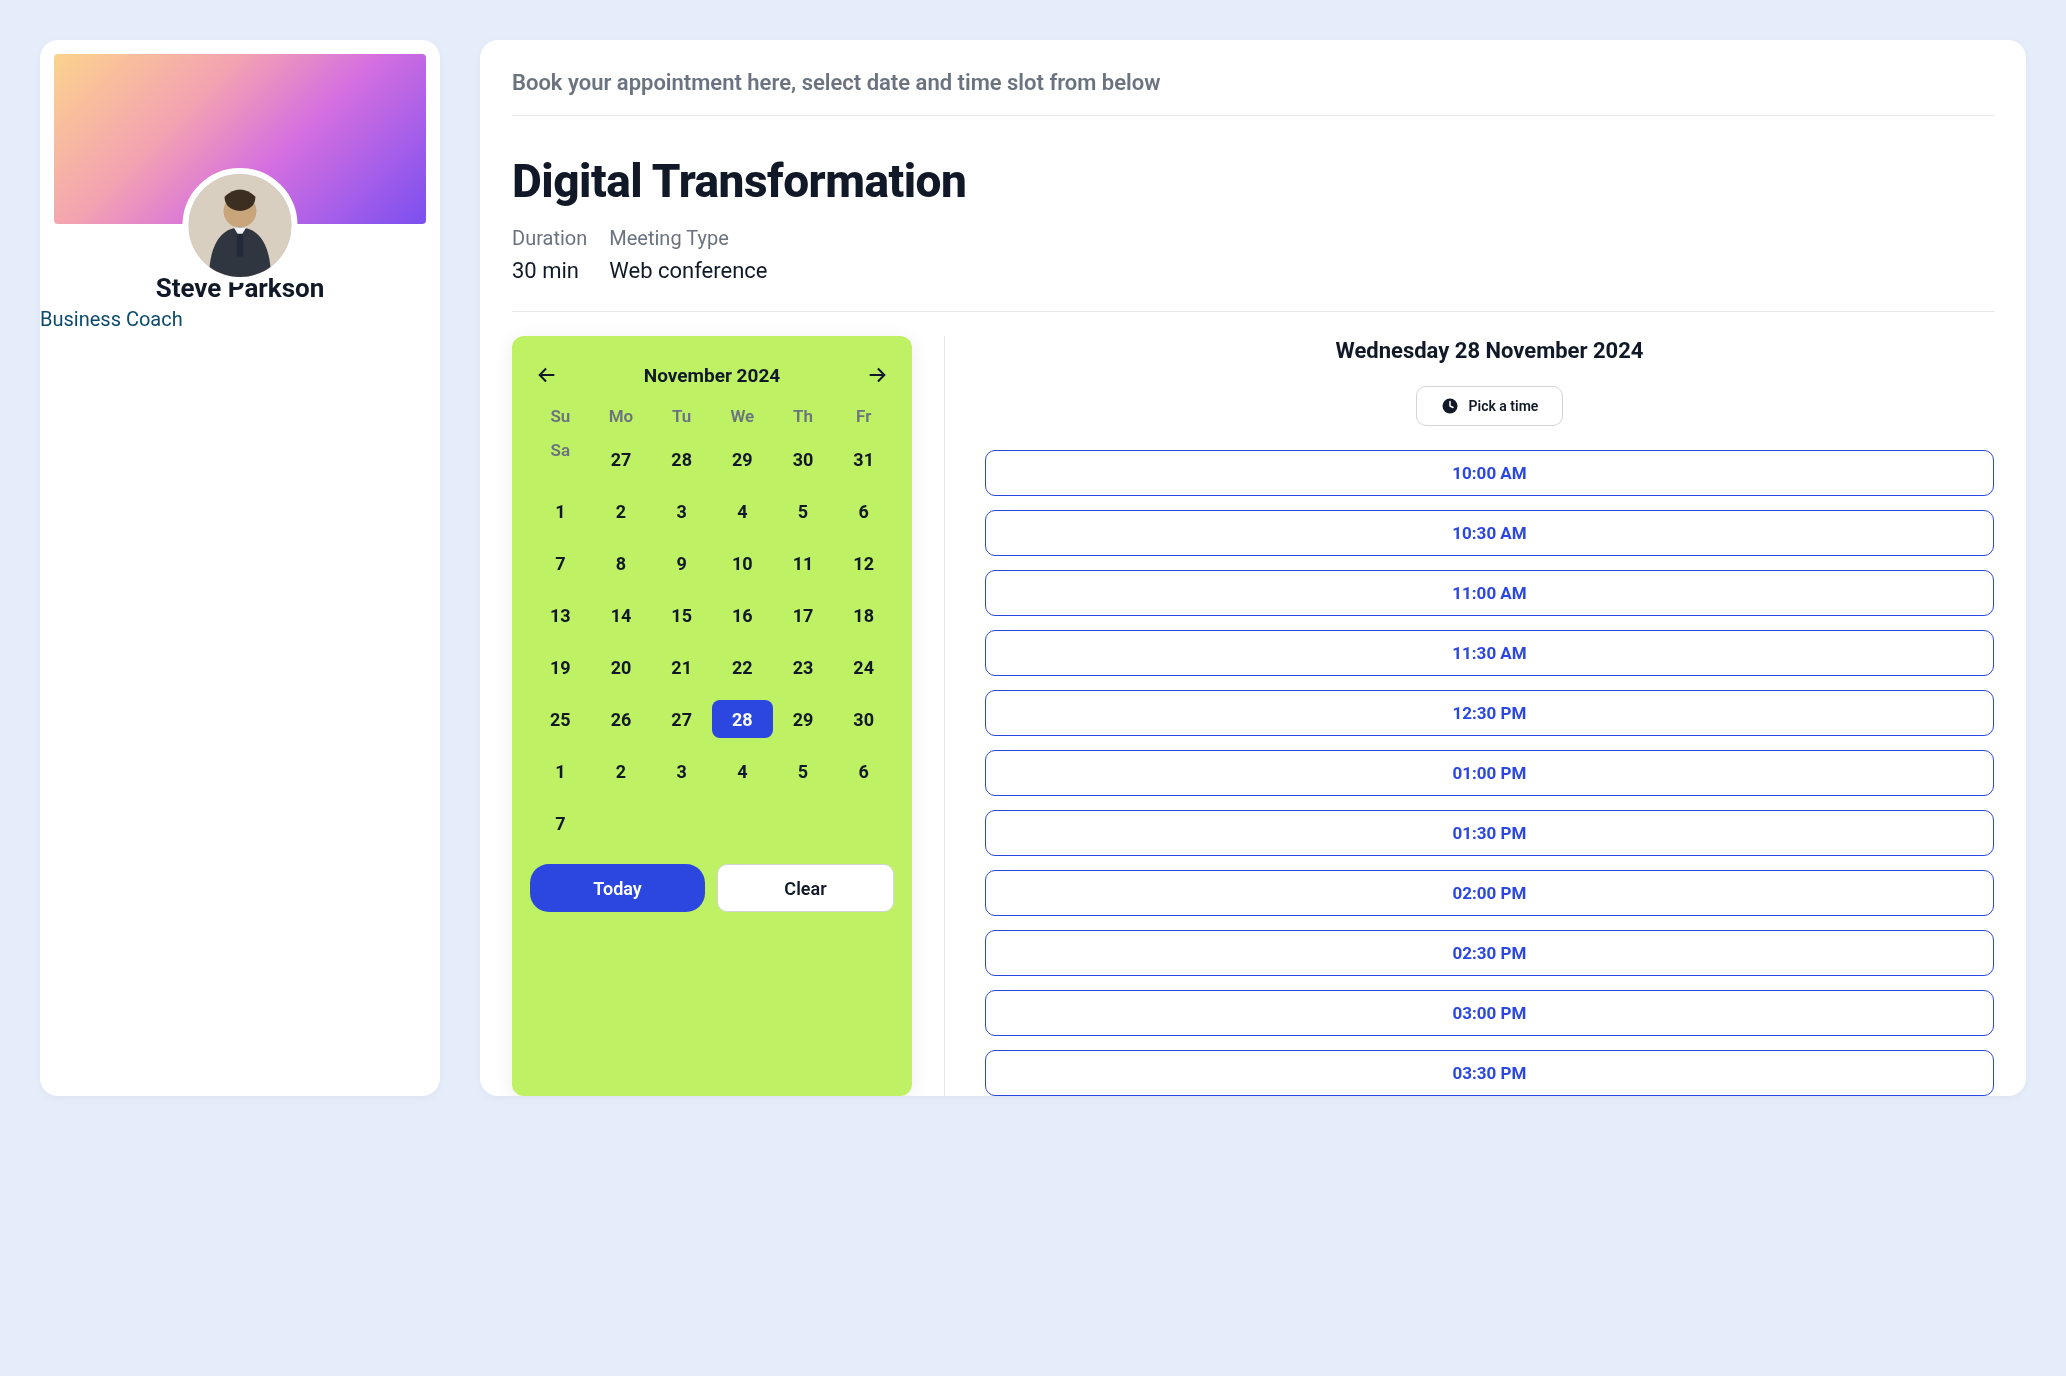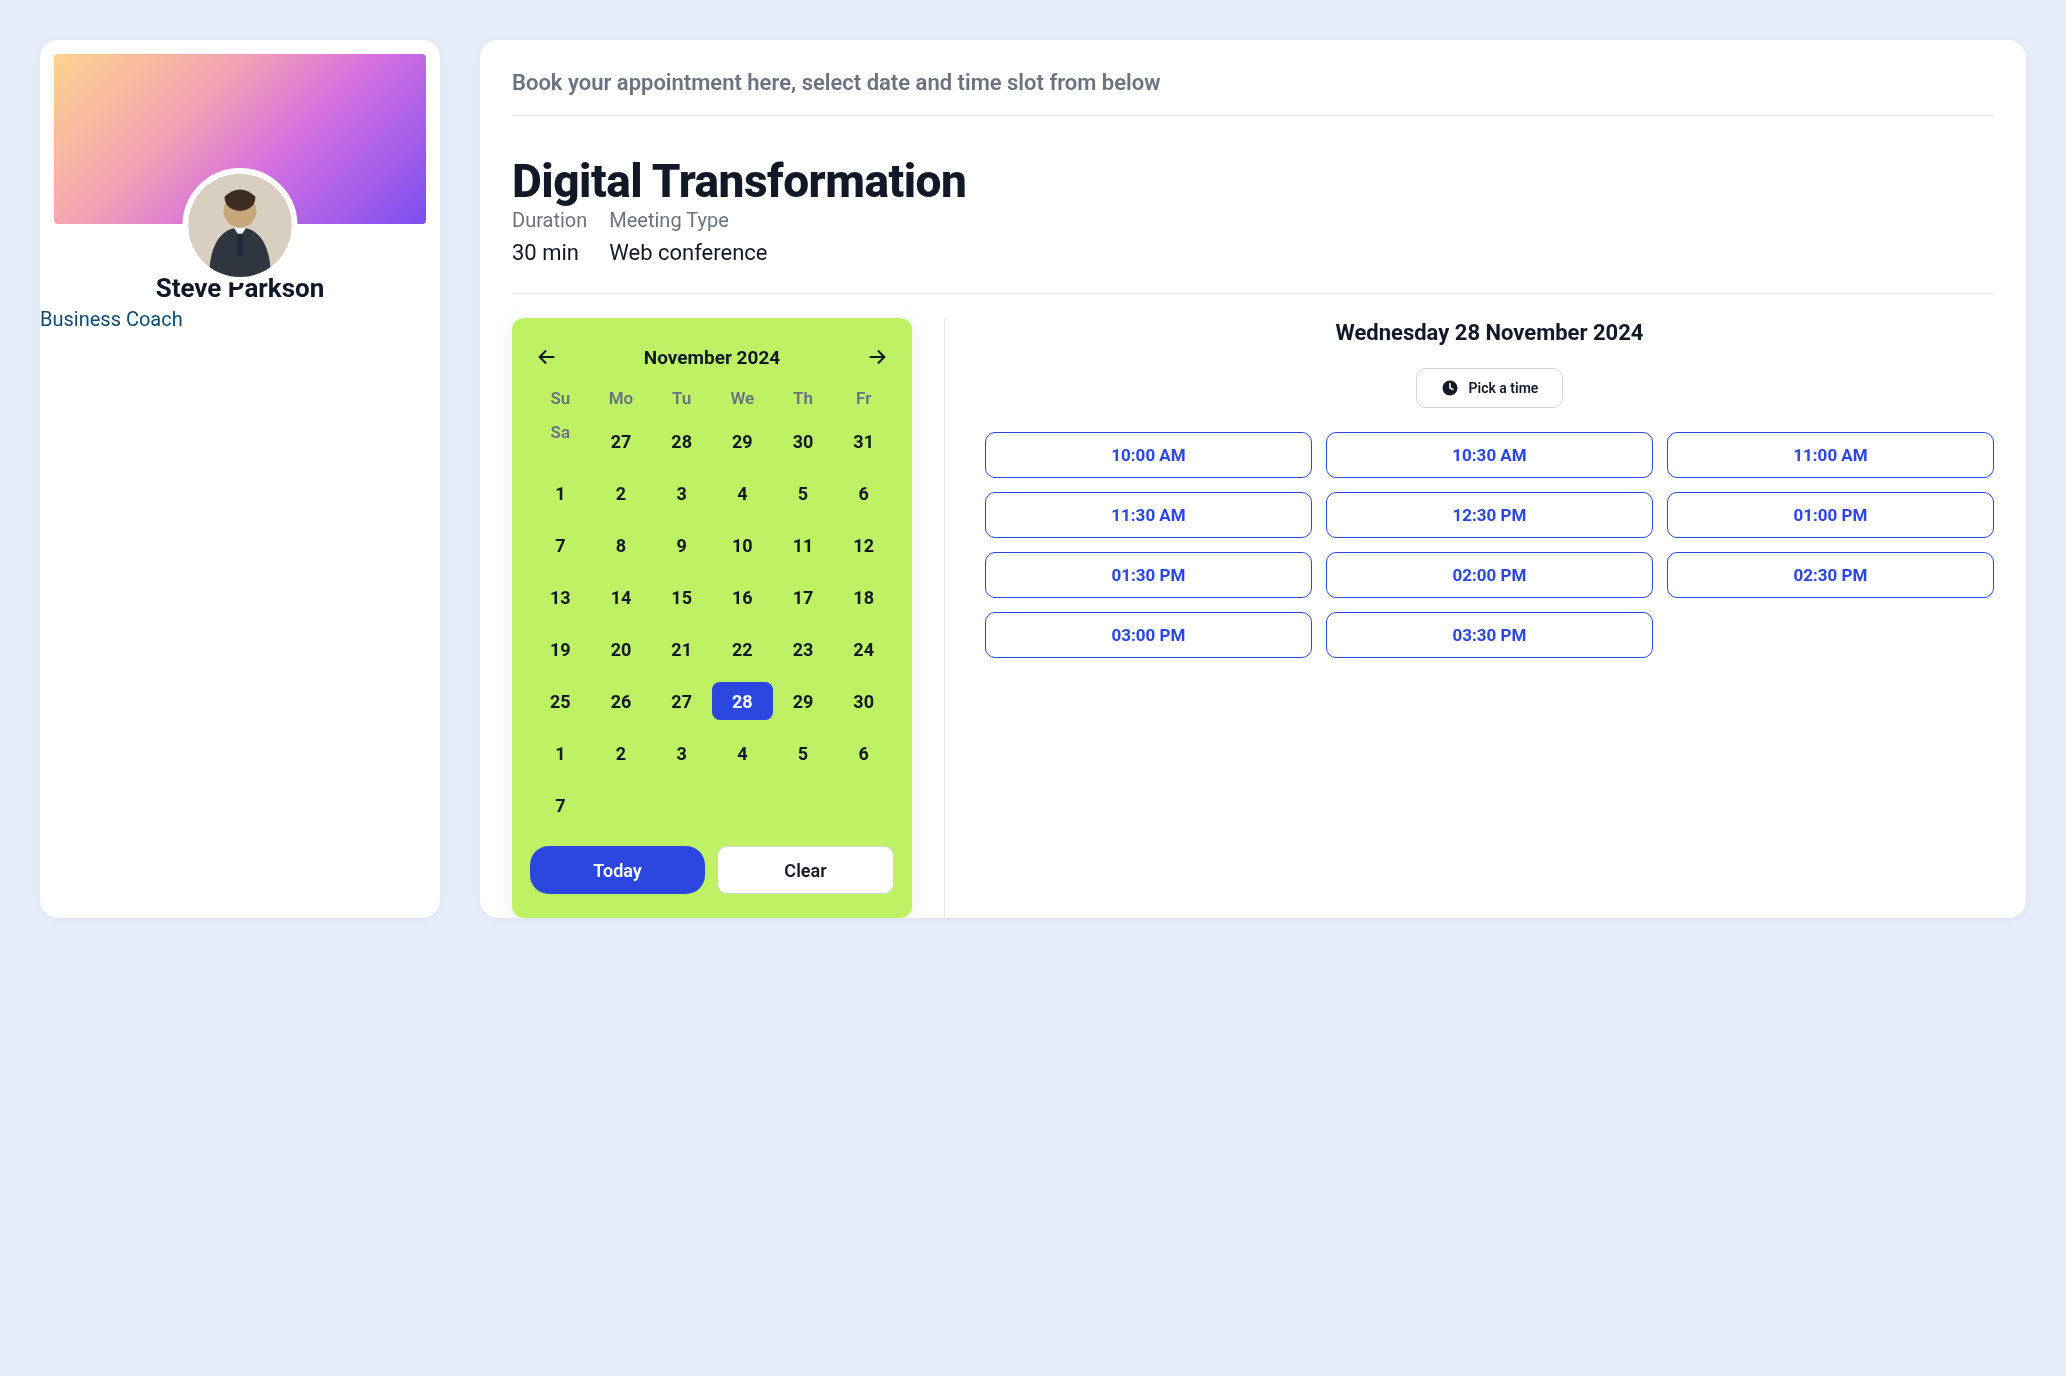--- a/index.html
+++ b/index.html
@@ -39,21 +39,21 @@
     top: 128px;
     overflow: hidden;
   }
   .avatar svg { width: 100%; height: 100%; }
   .profile-name { text-align: center; margin-top: 49px; font-size: 26px; font-weight: 700; color:#111827; }
   .profile-role { text-align: left; font-size: 20px; color: #0c4a6e; margin-top: 4px; }
 
   .main-card { flex: 1; padding: 30px 32px 0 32px; overflow: hidden; position: relative; }
   .instruction { font-size: 22px; font-weight: 600; color: #6b7280; padding-bottom: 20px; border-bottom: 1px solid #e5e7eb; }
   .title { font-size: 46px; font-weight: 800; margin-top: 38px; letter-spacing: -0.5px; }
-  .meta { display: flex; gap: 22px; padding-bottom: 28px; border-bottom: 1px solid #e5e7eb; }
+  .meta { display: flex; gap: 22px; margin-top: 18px; padding-bottom: 28px; border-bottom: 1px solid #e5e7eb; }
   .meta-block .label { color: #6b7280; font-size: 20px; }
   .meta-block .value { font-size: 22px; margin-top: 8px; color: #111827; }
 
   .booking-row { display: flex; margin-top: 24px; gap: 32px; }
   .calendar-card {
     flex: 0 0 400px;
     background: #bef264;
     box-shadow: 0 4px 20px rgba(0,0,0,0.08);
     border-radius: 12px;
     padding: 18px 18px 24px 18px;
@@ -68,21 +68,21 @@
   .day.selected { background: #2b47e0; color: #fff; }
   .cal-actions { display: flex; gap: 12px; margin-top: 22px; }
   .btn { flex:1; height: 48px; border-radius: 10px; font-size: 18px; font-weight: 600; display:flex; align-items:center; justify-content:center; cursor:pointer; }
   .btn-primary { background: #2b47e0; color: #fff; border-radius: 19px; }
   .btn-outline { background: #fff; border: 1px solid #d1d5db; color: #111827; }
 
   .slot-col { flex: 1; border-left: 1px solid #e5e7eb; padding-left: 40px; display:flex; flex-direction:column; align-items:center; }
   .slot-date { font-size: 22px; font-weight: 700; text-align: center; line-height: 1.35; }
   .pick-btn { margin-top: 20px; border:1px solid #d1d5db; border-radius: 10px; padding: 10px 24px; display:flex; align-items:center; gap:10px; font-size:14px; font-weight:600; cursor:pointer; }
   .clock-icon { width:18px; height:18px; }
-  .slot-grid { margin-top: 24px; display:grid; grid-template-columns: 1fr 1fr 1fr; gap: 14px 14px; width: 100%; }
+  .slot-grid { margin-top: 24px; display:grid; grid-template-columns: 1fr; gap: 14px 14px; width: 100%; }
   .slot { border: 1.8px solid #2b47e0; color: #2b47e0; border-radius: 10px; height: 46px; display:flex; align-items:center; justify-content:center; font-weight:700; font-size:17px; cursor:pointer; }
   .slot.selected { background:#2b47e0; color:#fff; }
 </style>
 </head>
 <body>
 
 <div class="card profile-card">
   <div class="cover"></div>
   <div class="avatar">
     <svg viewBox="0 0 100 100">

